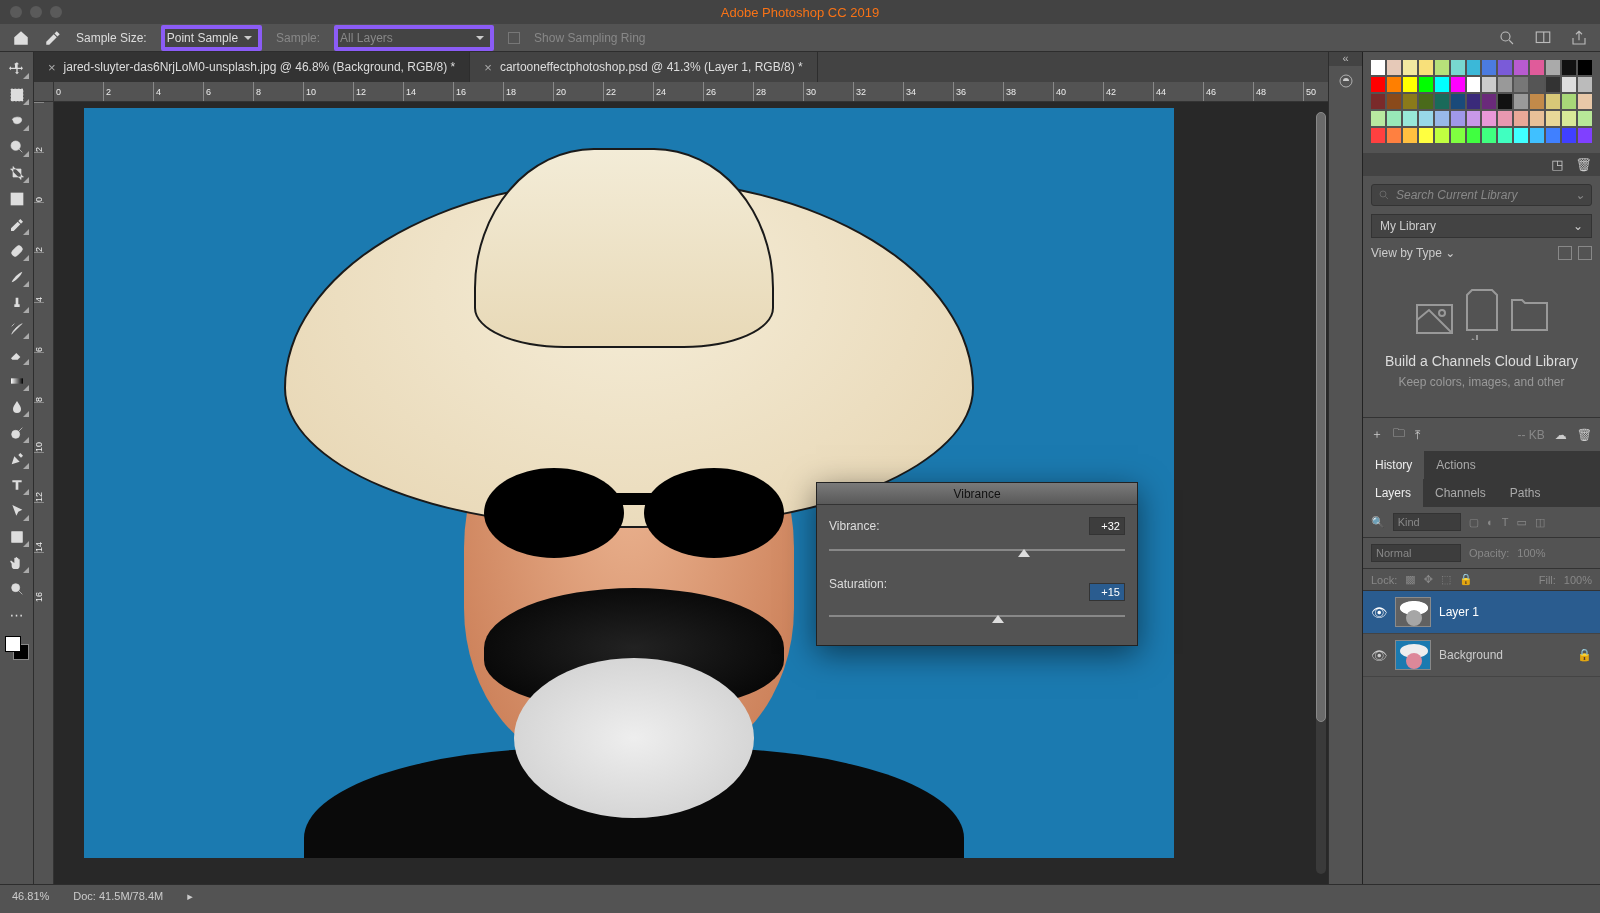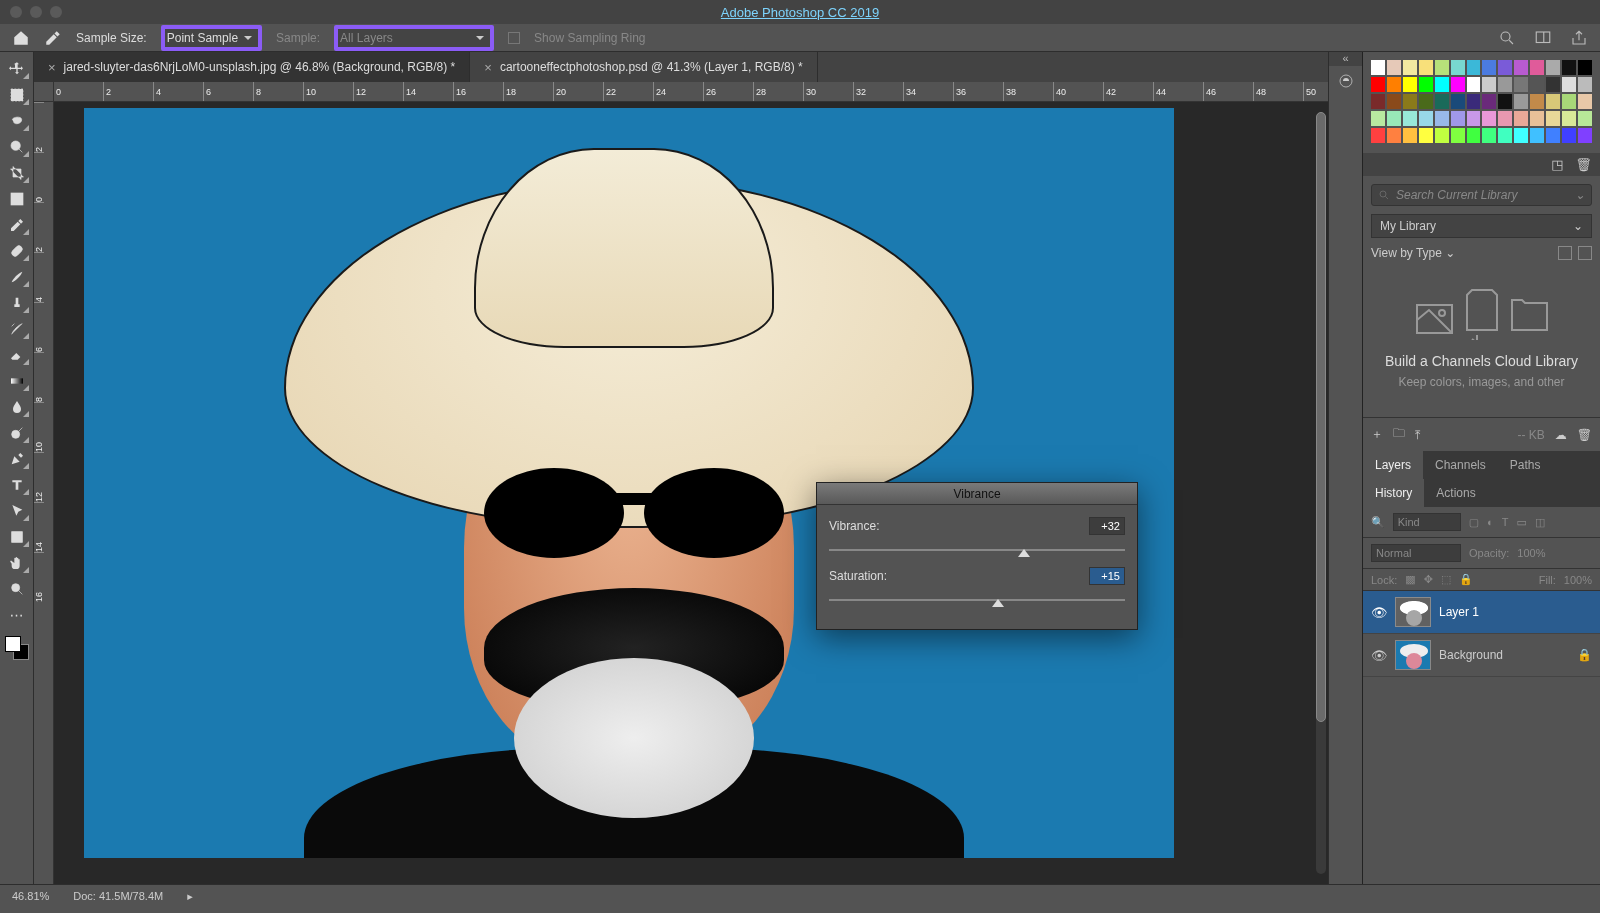--- a/index.html
+++ b/index.html
@@ -1,20 +1,20 @@
 <!DOCTYPE html>
 <html><head>
 <meta charset="utf-8">
 <style>
 * { margin: 0; padding: 0; box-sizing: border-box; font-family: -apple-system, "Helvetica Neue", Arial, sans-serif; }
 body { background: #535353; width: 1600px; height: 913px; overflow: hidden; color: #ccc; font-size: 12px; user-select: none; }
 .titlebar { height: 24px; background: #434343; display: flex; align-items: center; padding: 0 10px; position: relative; }
 .traffic { display: flex; gap: 8px; }
 .traffic span { width: 12px; height: 12px; border-radius: 50%; background: #5a5a5a; }
-.title { position: absolute; left: 50%; transform: translateX(-50%); font-size: 13px; color: #7dd3fc; text-decoration: underline; }
+.title { position: absolute; left: 50%; transform: translateX(-50%); font-size: 13px; color: #f97316; }
 .optbar { height: 28px; background: #535353; border-bottom: 1px solid #2d2d2d; display: flex; align-items: center; padding: 0 12px; gap: 14px; font-size: 12px; color: #ddd; }
 .home-icon { width: 18px; height: 18px; fill: #ddd; }
 .select { background: #444; border: 4px solid #8b5cf6; color: #ddd; padding: 2px 20px 2px 2px; font-size: 12px; border-radius: 2px; position: relative; }
 .select::after { content: ""; position: absolute; right: 6px; top: 7px; border: 4px solid transparent; border-top-color: #ccc; }
 .dim { color: #888; }
 .cb { width: 12px; height: 12px; border: 1px solid #777; background: #535353; display: inline-block; vertical-align: middle; }
 .rightico { margin-left: auto; display: flex; gap: 18px; align-items: center; }
 .ric { width: 18px; height: 18px; fill: none; stroke: #bbb; stroke-width: 1.5; }
 .main { display: flex; height: calc(100% - 58px - 23px); }
 .toolbar { width: 34px; background: #535353; border-right: 1px solid #2d2d2d; display: flex; flex-direction: column; align-items: center; padding-top: 6px; gap: 4px; }
@@ -85,21 +85,21 @@
 .dialog { position:absolute; top:400px; left:782px; width:322px; background:#535353; border:1px solid #222; box-shadow:0 8px 30px rgba(0,0,0,.5); font-size:12px; color:#ddd; }
 .dlg-title { height:22px; background:linear-gradient(#7a7a7a,#595959); text-align:center; line-height:22px; font-size:12px; color:#111; border-bottom:1px solid #333;}
 .dlg-body { display:flex; padding:12px; gap:12px; }
 .dlg-left { flex:1; }
 .dlg-right { width:84px; display:flex; flex-direction:column; gap:10px; align-items:center;}
 .btn { width:80px; height:26px; border:1px solid #888; border-radius:13px; background:#5d5d5d; color:#eee; display:flex; align-items:center; justify-content:center;}
 .btn.primary { border:1.5px solid #bbb; }
 .row { display:flex; align-items:center; margin-bottom:6px; }
 .row label { flex:1; }
 .numbox { width:36px; background:#3d3d3d; border:1px solid #333; color:#fff; padding:2px 4px; text-align:right; font-size:11px;}
-.numbox.sel { background:#2a5c8f; }
+.numbox.sel { background:#2a5c8f;margin-top:16px; }
 .slider { height:16px; position:relative; margin-bottom:10px; }
 .track { position:absolute; top:8px; left:0; right:0; height:2px; background:#888; }
 .knob { position:absolute; top:2px; width:0; height:0; border:6px solid transparent; border-bottom:8px solid #ddd; transform:translateX(-6px);}
 .prev { display:flex; align-items:center; gap:6px; margin-top:6px; }
 .chk { width:13px; height:13px; background:#ddd; display:inline-flex; align-items:center; justify-content:center; color:#333; font-size:11px;}
 .gicons { display:flex; gap:6px;}
 .gicons span{width:14px;height:14px;border:1px solid #888;}
 </style>
 </head>
 <body>
@@ -515,28 +515,28 @@
         <span>＋</span>
         <span>🗀</span>
         <span>⤒</span>
         <span class="lkb">-- KB</span>
         <span>☁</span>
         <span>🗑</span>
       </div>
     </div>
 
     <div class="ptabs">
+      <div class="ptab active">History</div>
+      <div class="ptab">Actions</div>
+    </div>
+
+    <div class="ptabs">
       <div class="ptab active">Layers</div>
       <div class="ptab">Channels</div>
       <div class="ptab">Paths</div>
-    </div>
-
-    <div class="ptabs">
-      <div class="ptab active">History</div>
-      <div class="ptab">Actions</div>
     </div>
     <div class="layerpanel">
       <div class="lopts">
         <span>🔍</span>
         <input class="linput" value="Kind" style="">
         <span>▢</span>
         <span>◐</span>
         <span>T</span>
         <span>▭</span>
         <span>◫</span>

